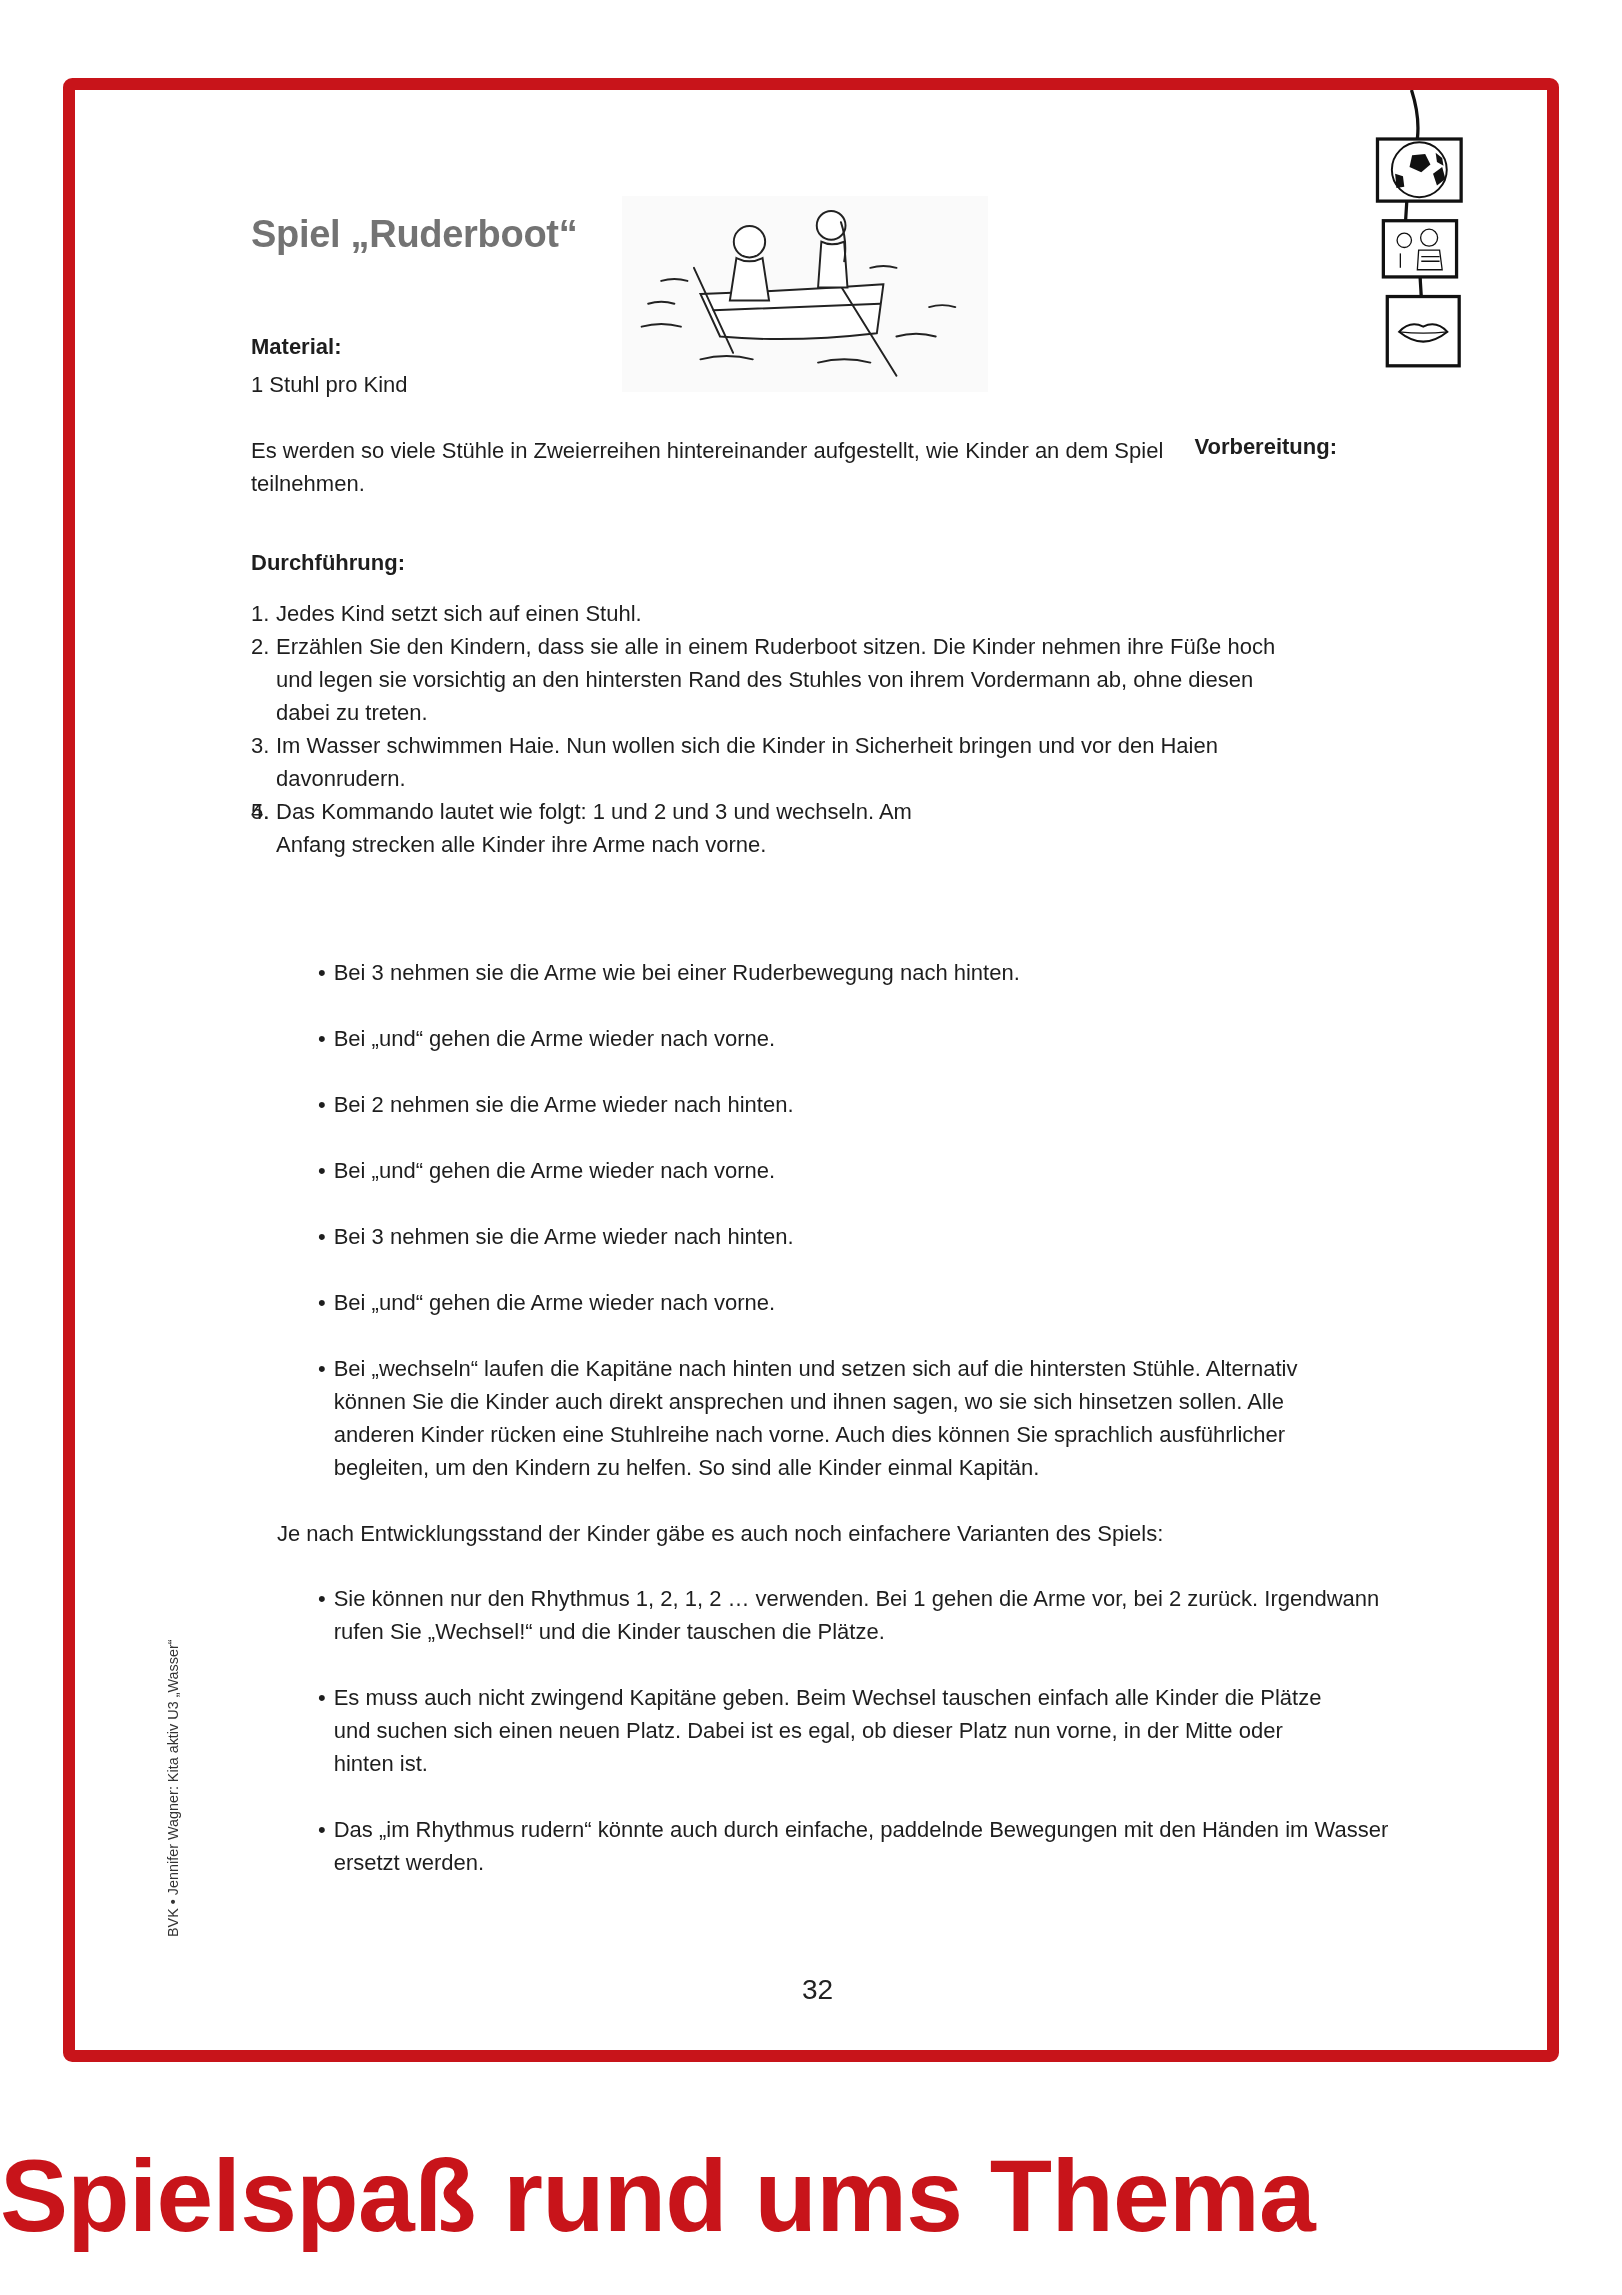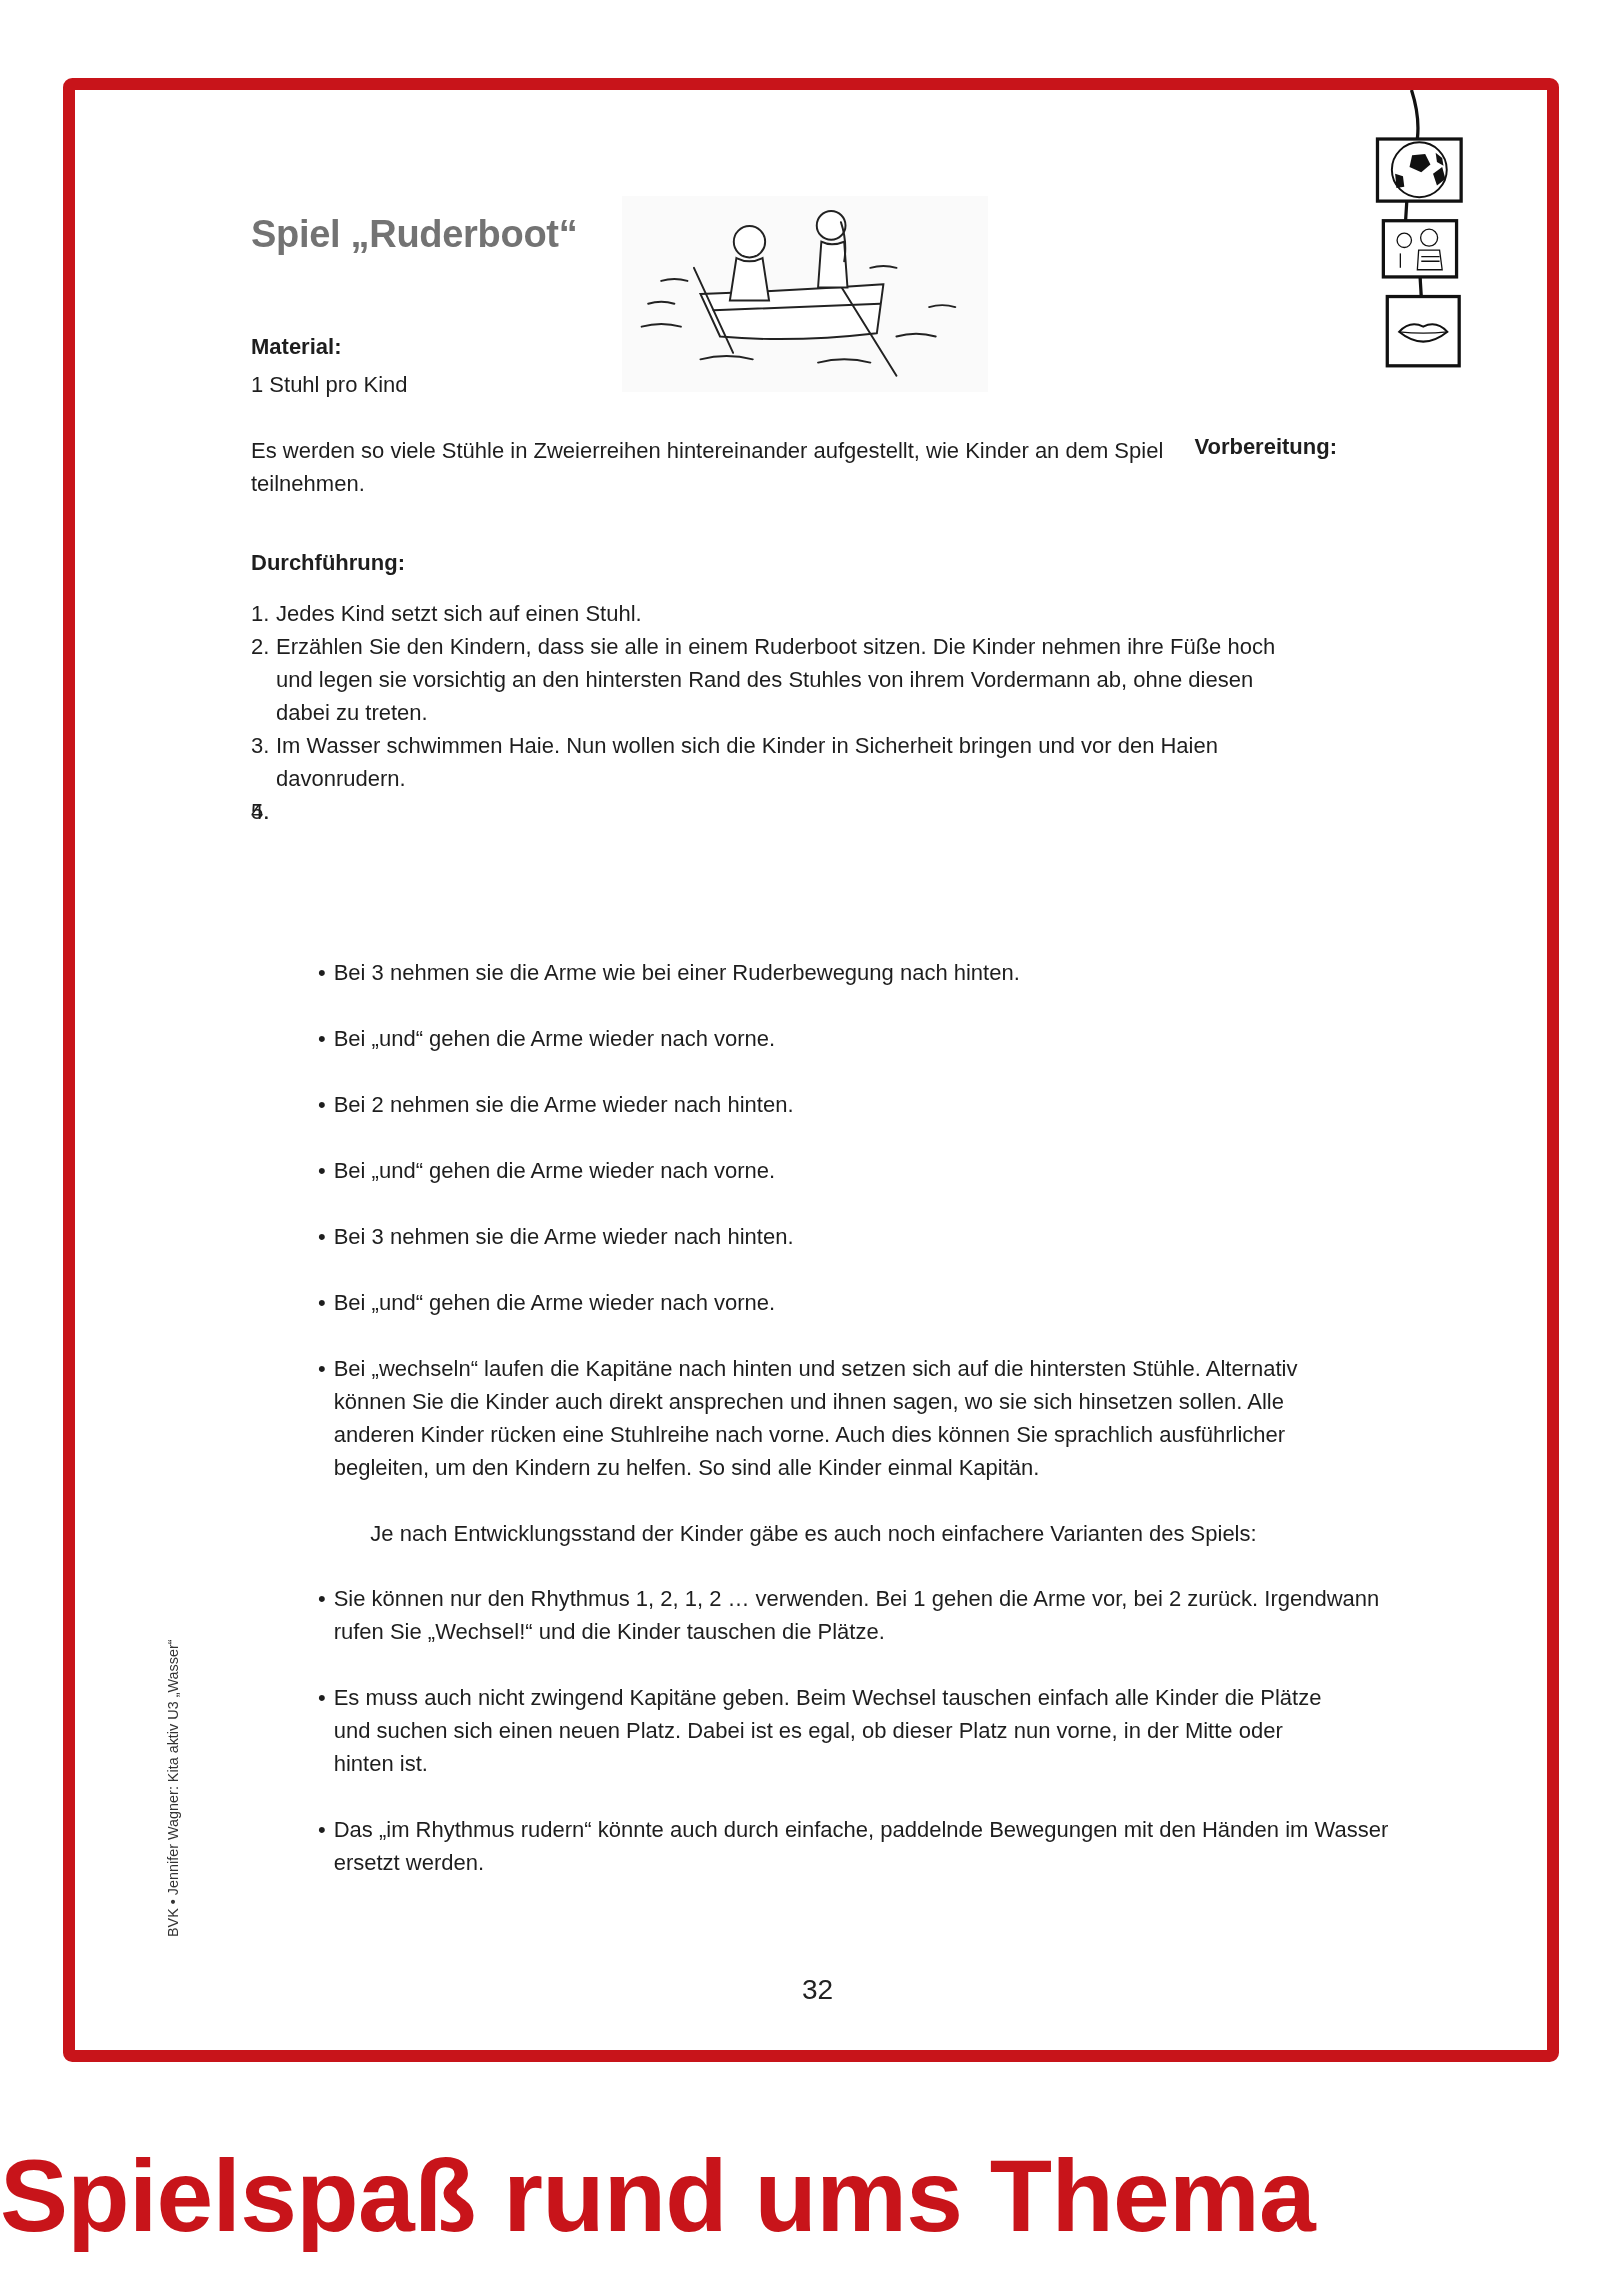--- a/index.html
+++ b/index.html
@@ -97,34 +97,35 @@
   </li>
   <li style="width:1047px;">
     <span class="num">3.</span>
     <span>Im Wasser schwimmen Haie. Nun wollen sich die Kinder in Sicherheit bringen und vor den Haien davonrudern.</span>
   </li>
   <li style="width:1021px;">
     <span class="num">4.</span>
   </li>
   <li style="width:694px;">
     <span class="num">5.</span>
+    <span>Das Kommando lautet wie folgt: 1 und 2 und 3 und wechseln. Am Anfang strecken alle Kinder ihre Arme nach vorne.</span>
   </li>
 </ol>
 
 <ul class="bul" style="top:956px;">
   <li style="margin-bottom:33px;"><span class="dot">•</span><span>Bei 3 nehmen sie die Arme wie bei einer Ruderbewegung nach hinten.</span></li>
   <li style="margin-bottom:33px;"><span class="dot">•</span><span>Bei „und“ gehen die Arme wieder nach vorne.</span></li>
   <li style="margin-bottom:33px;"><span class="dot">•</span><span>Bei 2 nehmen sie die Arme wieder nach hinten.</span></li>
   <li style="margin-bottom:33px;"><span class="dot">•</span><span>Bei „und“ gehen die Arme wieder nach vorne.</span></li>
   <li style="margin-bottom:33px;"><span class="dot">•</span><span>Bei 3 nehmen sie die Arme wieder nach hinten.</span></li>
   <li style="margin-bottom:33px;"><span class="dot">•</span><span>Bei „und“ gehen die Arme wieder nach vorne.</span></li>
   <li style="width:1027px;"><span class="dot">•</span><span>Bei „wechseln“ laufen die Kapitäne nach hinten und setzen sich auf die hintersten Stühle. Alternativ können Sie die Kinder auch direkt ansprechen und ihnen sagen, wo sie sich hinsetzen sollen. Alle anderen Kinder rücken eine Stuhlreihe nach vorne. Auch dies können Sie sprachlich ausführlicher begleiten, um den Kindern zu helfen. So sind alle Kinder einmal Kapitän.</span></li>
 </ul>
 
-<div class="abs p" style="left:277px; top:1517px; width:1073px;text-align:center;">Je nach Entwicklungsstand der Kinder gäbe es auch noch einfachere Varianten des Spiels:</div>
+<div class="abs p" style="left:277px; top:1517px; width:1073px;">Je nach Entwicklungsstand der Kinder gäbe es auch noch einfachere Varianten des Spiels:</div>
 
 <ul class="bul" style="top:1582px;">
   <li style="margin-bottom:33px; width:1047px;"><span class="dot">•</span><span>Sie können nur den Rhythmus 1, 2, 1, 2 … verwenden. Bei 1 gehen die Arme vor, bei 2 zurück. Irgendwann rufen Sie „Wechsel!“ und die Kinder tauschen die Plätze.</span></li>
   <li style="margin-bottom:33px; width:995px;"><span class="dot">•</span><span>Es muss auch nicht zwingend Kapitäne geben. Beim Wechsel tauschen einfach alle Kinder die Plätze und suchen sich einen neuen Platz. Dabei ist es egal, ob dieser Platz nun vorne, in der Mitte oder hinten ist.</span></li>
   <li style="width:1060px;"><span class="dot">•</span><span>Das „im Rhythmus rudern“ könnte auch durch einfache, paddelnde Bewegungen mit den Händen im Wasser ersetzt werden.</span></li>
 </ul>
 
 <div class="abs side">BVK • Jennifer Wagner: Kita aktiv U3 „Wasser“</div>
 <div class="abs pagenum">32</div>
 <div class="abs banner">Spielspaß rund ums Thema</div>

